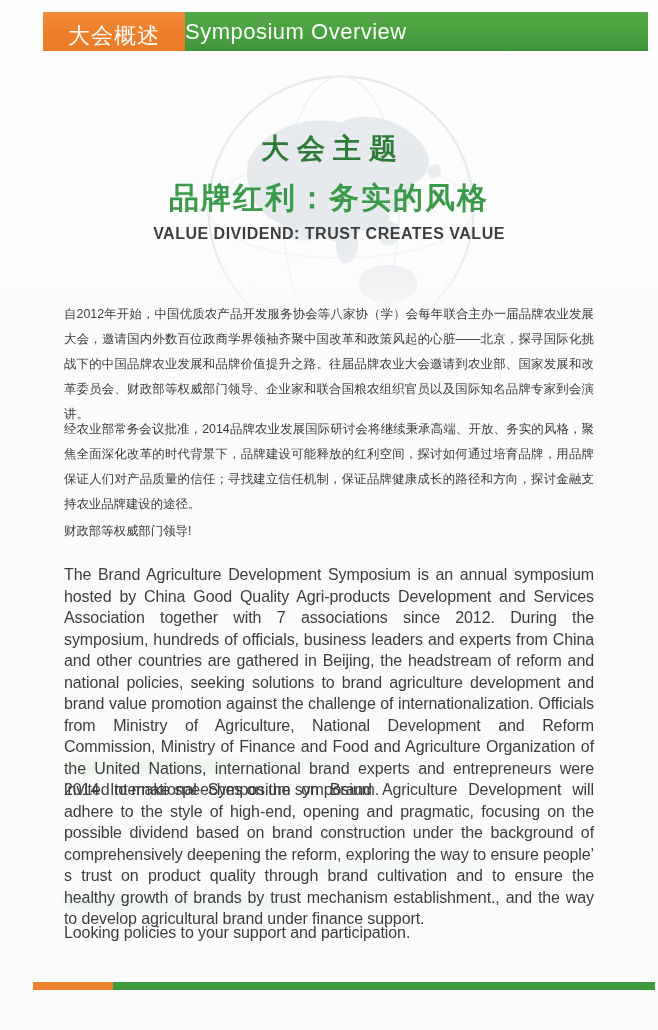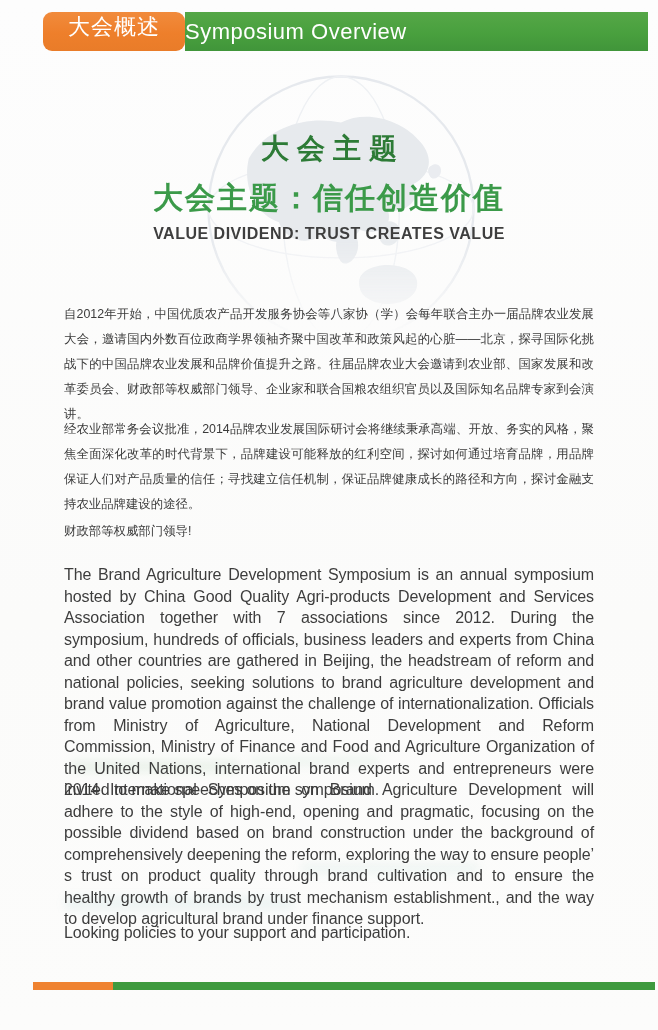--- a/index.html
+++ b/index.html
@@ -14,21 +14,21 @@
   }
   
   .header-bar{
     position:absolute;left:43px;top:12px;width:605px;height:39px;
     display:flex;
   }
   .header-tab-cn{
     width:142px;height:100%;
     background:linear-gradient(180deg,#f18b3c 0%,#ee7f2b 55%,#e97c29 100%);
     color:#ffffff;font-size:22px;letter-spacing:1px;
-    display:flex;align-items:flex-start;justify-content:center;border-radius:9px;
+    display:flex;align-items:flex-end;justify-content:center;
   }
   .header-tab-en{
     flex:1;height:100%;
     background:linear-gradient(180deg,#55a747 0%,#49a03e 55%,#40953a 100%);
     color:#ffffff;font-size:22px;letter-spacing:0.5px;
     display:flex;align-items:center;
   }
   
   .globe{
     position:absolute;left:200px;top:68px;width:282px;height:282px;
@@ -109,21 +109,21 @@
   <div class="header-bar">
     <div class="header-tab-cn">
       <span>大会概述</span>
     </div>
     <div class="header-tab-en">
       <span>Symposium Overview</span>
     </div>
   </div>
 
   <div class="heading-cn">大会主题</div>
-  <div class="title-cn">大会主题：信任创造价值</div>
+  <div class="title-cn">品牌红利：务实的风格</div>
   <div class="title-en">VALUE DIVIDEND: TRUST CREATES VALUE</div>
 
   <div class="para cn p-cn-1">自2012年开始，中国优质农产品开发服务协会等八家协（学）会每年联合主办一届品牌农业发展大会，邀请国内外数百位政商学界领袖齐聚中国改革和政策风起的心脏——北京，探寻国际化挑战下的中国品牌农业发展和品牌价值提升之路。往届品牌农业大会邀请到农业部、国家发展和改革委员会、财政部等权威部门领导、企业家和联合国粮农组织官员以及国际知名品牌专家到会演讲。</div>
   <div class="para cn p-cn-2">经农业部常务会议批准，2014品牌农业发展国际研讨会将继续秉承高端、开放、务实的风格，聚焦全面深化改革的时代背景下，品牌建设可能释放的红利空间，探讨如何通过培育品牌，用品牌保证人们对产品质量的信任；寻找建立信任机制，保证品牌健康成长的路径和方向，探讨金融支持农业品牌建设的途径。</div>
   <div class="para cn p-cn-close">财政部等权威部门领导!</div>
 
   <div class="para en p-en-1">The Brand Agriculture Development Symposium is an annual symposium hosted by China Good Quality Agri-products Development and Services Association together with 7 associations since 2012. During the symposium, hundreds of officials, business leaders and experts from China and other countries are gathered in Beijing, the headstream of reform and national policies, seeking solutions to brand agriculture development and brand value promotion against the challenge of internationalization. Officials from Ministry of Agriculture, National Development and Reform Commission, Ministry of Finance and Food and Agriculture Organization of the United Nations, international brand experts and entrepreneurs were invited to make speeches on the symposium.</div>
   <div class="para en p-en-2">2014 International Symposium on Brand Agriculture Development will adhere to the style of high-end, opening and pragmatic, focusing on the possible dividend based on brand construction under the background of comprehensively deepening the reform, exploring the way to ensure people’ s trust on product quality through brand cultivation and to ensure the healthy growth of brands by  trust mechanism establishment., and the way to develop agricultural brand under finance support.</div>
   <div class="para en p-en-close">Looking policies to your support and participation.</div>
 

